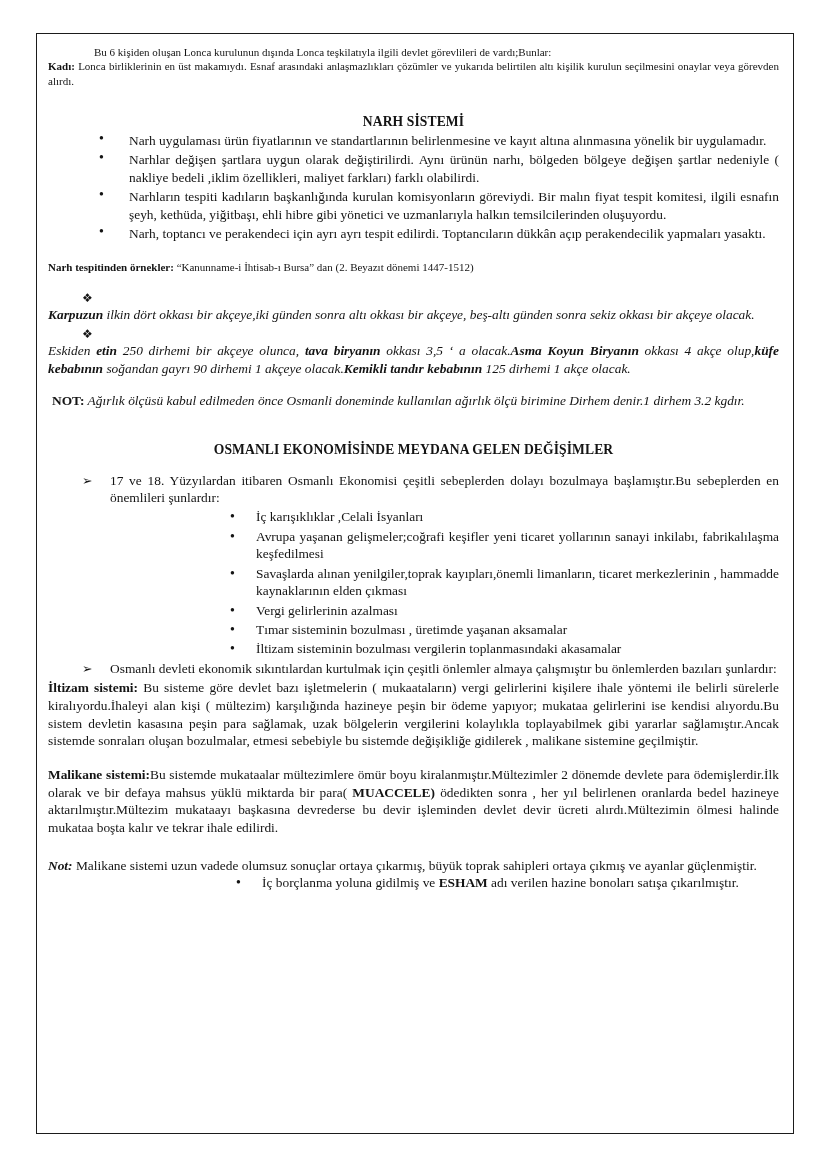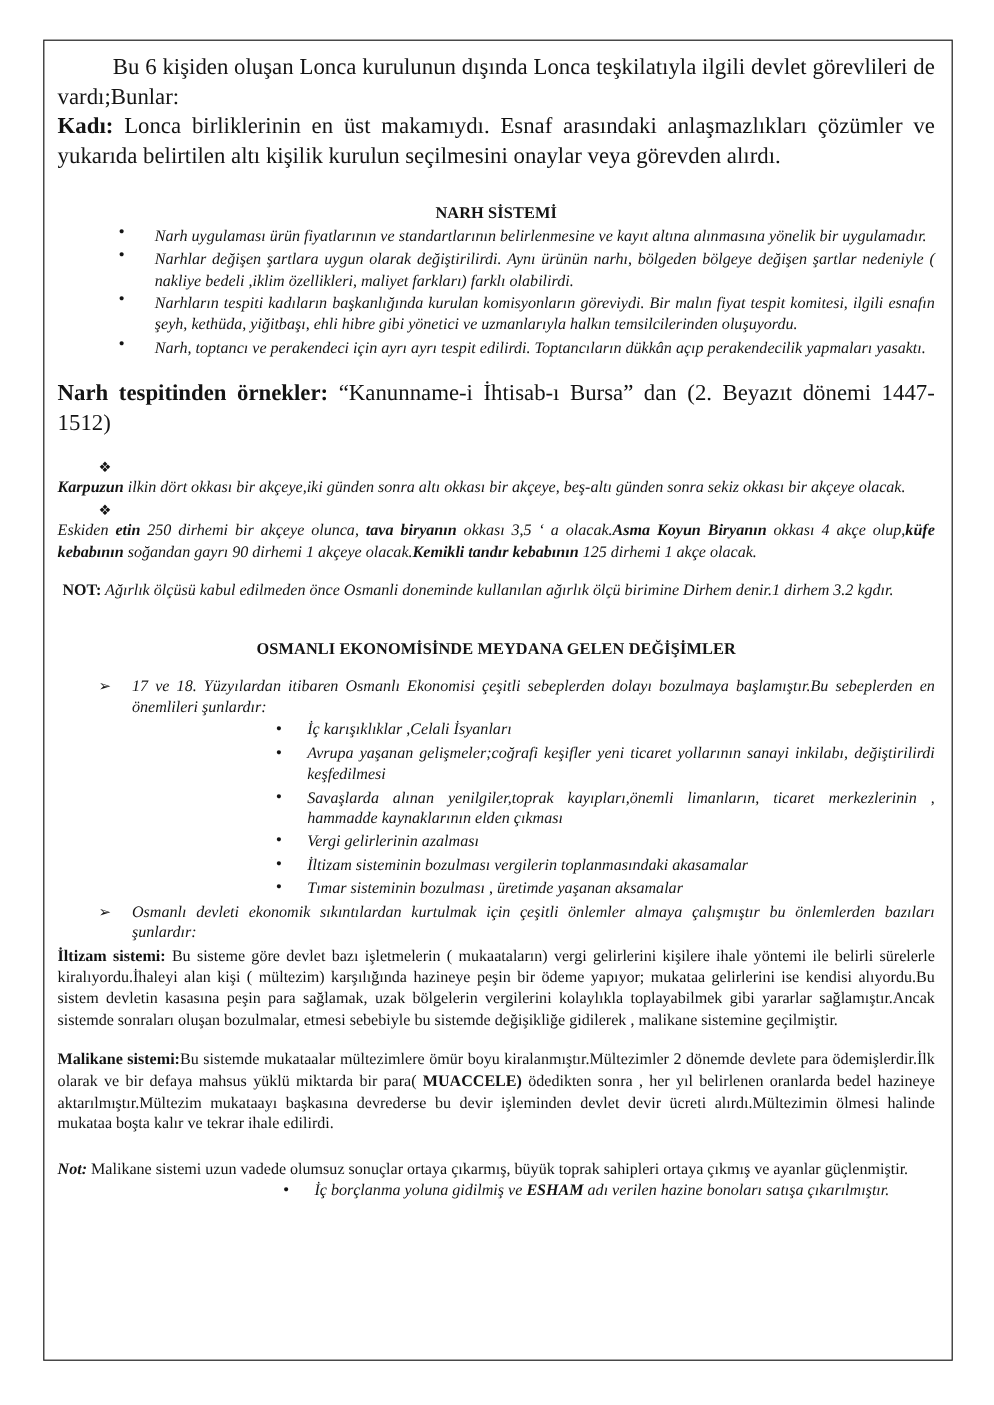--- a/index.html
+++ b/index.html
@@ -26,21 +26,21 @@
     background: #fff;
   }
 
   #content {
     padding: 11px 14px 0 11px;
     box-sizing: border-box;
   }
 
   p {
     margin: 0;
-    font-size: 19px;
+    font-size: 11px;
     line-height: 1.30;
     text-align: justify;
   }
 
   .intro-first { text-indent: 46px; }
 
   .lead { font-weight: bold; }
 
   h2.section-title {
     margin: 0;
@@ -66,21 +66,20 @@
   }
   .brow .bullet {
     flex: 0 0 auto;
     text-align: left;
     line-height: 1.30;
   }
   .brow .btext {
     flex: 1 1 auto;
     text-align: justify;
     line-height: 1.30;
-    font-style: italic;
   }
 
   
   .lvl-disc .bullet { width: 30px; margin-left: 51px; font-size: 11px; }
   .lvl-disc { margin-top: 2px; }
   .lvl-disc .brow { margin-bottom: 2px; }
   .lvl-disc .bullet::before { content: "\25CF"; font-size: 8px; position: relative; top: -3px; }
 
   
   .lvl-diamond .bullet { width: 30px; margin-left: 34px; }
@@ -179,37 +178,37 @@
       </li>
     </ul>
 
     <ul class="blist lvl-sub2">
       <li class="brow">
         <span class="bullet"></span>
         <span class="btext">İç karışıklıklar ,Celali İsyanları</span>
       </li>
       <li class="brow">
         <span class="bullet"></span>
-        <span class="btext">Avrupa yaşanan gelişmeler;coğrafi keşifler yeni ticaret yollarının sanayi inkilabı, değiştirilirdi keşfedilmesi</span>
+        <span class="btext">Avrupa yaşanan gelişmeler;coğrafi keşifler yeni ticaret yollarının sanayi inkilabı, fabrikalılaşma keşfedilmesi</span>
       </li>
       <li class="brow">
         <span class="bullet"></span>
         <span class="btext">Savaşlarda alınan yenilgiler,toprak kayıpları,önemli limanların, ticaret merkezlerinin , hammadde kaynaklarının elden çıkması</span>
       </li>
       <li class="brow">
         <span class="bullet"></span>
         <span class="btext">Vergi gelirlerinin azalması</span>
       </li>
       <li class="brow">
         <span class="bullet"></span>
+        <span class="btext">Tımar sisteminin bozulması , üretimde yaşanan aksamalar</span>
+      </li>
+      <li class="brow">
+        <span class="bullet"></span>
         <span class="btext">İltizam sisteminin bozulması vergilerin toplanmasındaki akasamalar</span>
-      </li>
-      <li class="brow">
-        <span class="bullet"></span>
-        <span class="btext">Tımar sisteminin bozulması , üretimde yaşanan aksamalar</span>
       </li>
     </ul>
 
     <ul class="blist lvl-arrow">
       <li class="brow">
         <span class="bullet"></span>
         <span class="btext">Osmanlı devleti ekonomik sıkıntılardan kurtulmak için çeşitli önlemler almaya çalışmıştır bu önlemlerden bazıları şunlardır:</span>
       </li>
     </ul>
 

